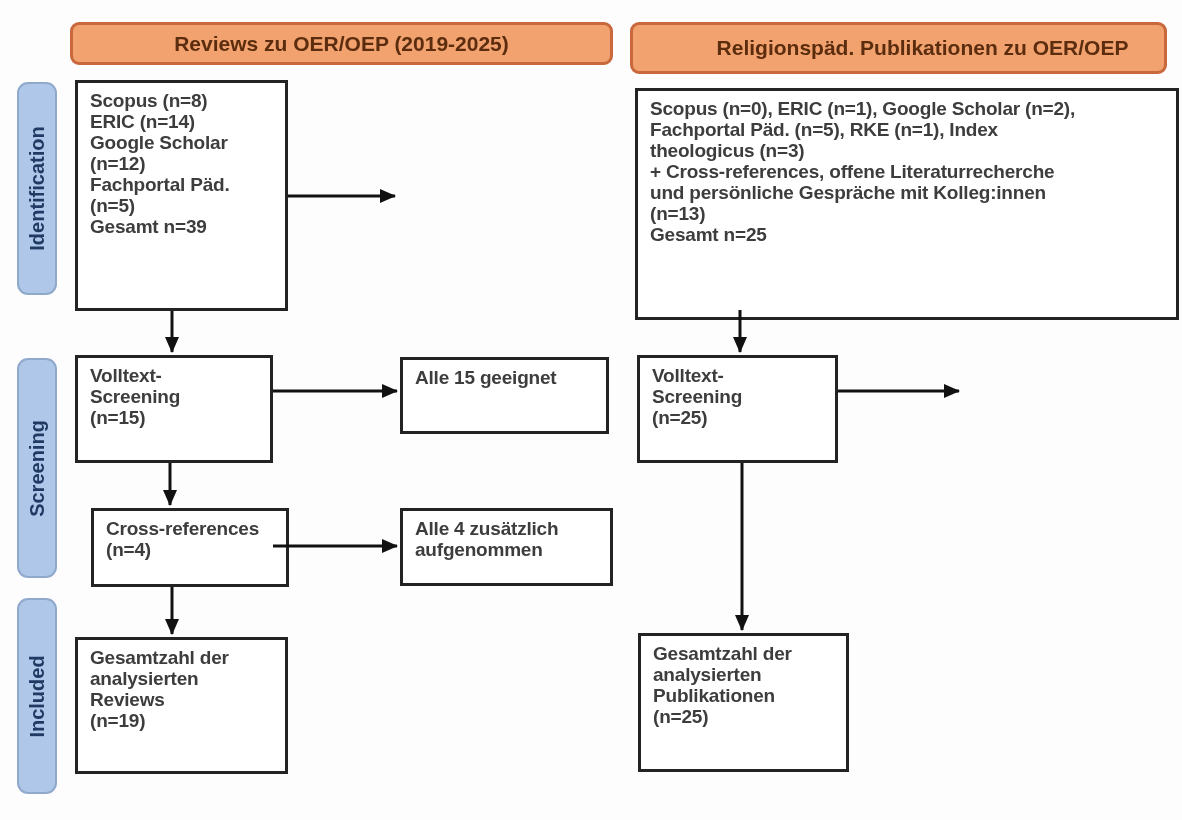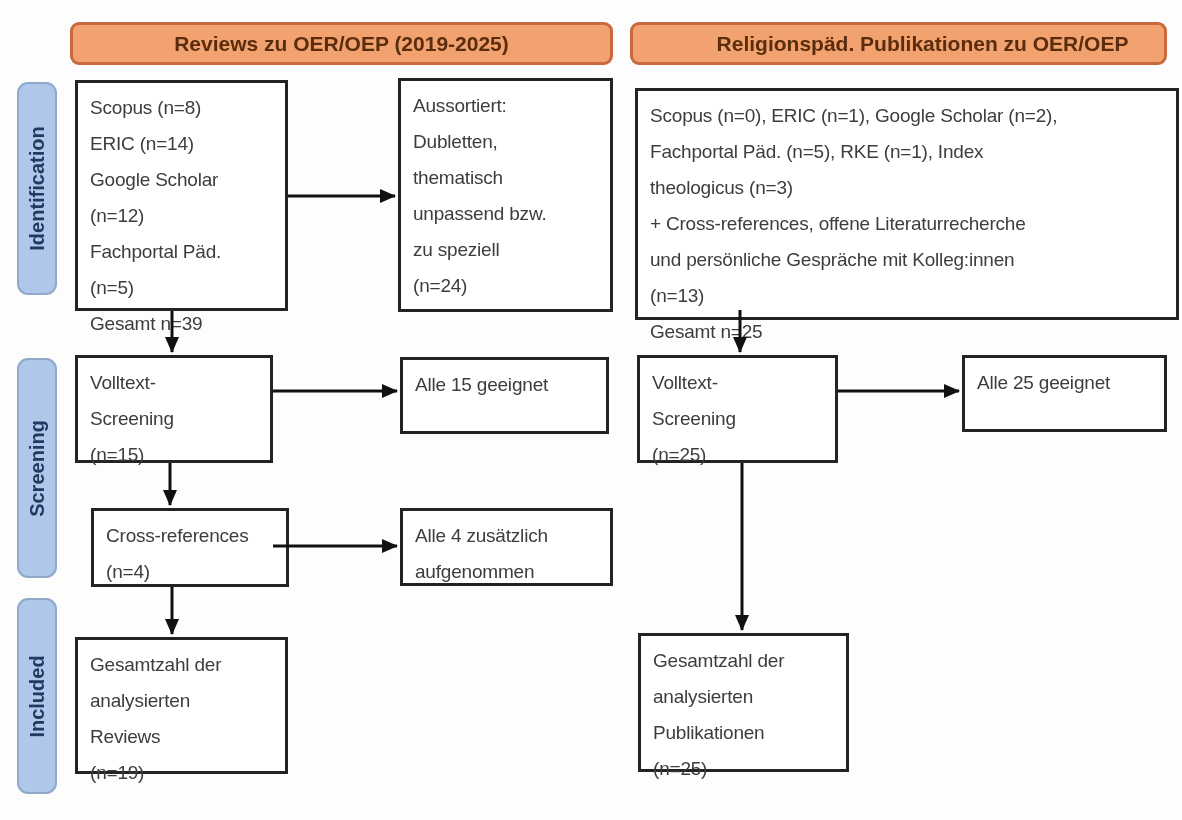--- a/index.html
+++ b/index.html
@@ -37,38 +37,38 @@
     transform:rotate(-90deg);
     white-space:nowrap;
     color:var(--stage-text);
     font-size:20px; font-weight:700;
   }
   .fbox{
     position:absolute; box-sizing:border-box;
     background:#ffffff;
     border:3px solid var(--box-border);
     color:var(--box-text);
-    font-size:19px; font-weight:400; line-height:36px;
+    font-size:19px; font-weight:700; line-height:21px;
     padding:7px 12px;
     white-space:pre-line;
     letter-spacing:-0.2px;
   }
   svg.arrows{position:absolute; left:0; top:0; pointer-events:none;}
   svg.arrows line{stroke:var(--arrow); stroke-width:3;}
   svg.arrows .head{fill:var(--arrow);}
 </style>
 </head>
 <body>
 
 <div class="canvas">
 
   <div class="header" style="left:70px; top:22px; width:543px; height:43px;">
     <span>Reviews zu OER/OEP (2019-2025)</span>
   </div>
-  <div class="header" style="left:630px; top:22px; width:537px; height:43px;padding-left:48px;">
+  <div class="header" style="left:630px; top:22px; width:537px; height:52px;padding-left:48px;">
     <span>Religionspäd. Publikationen zu OER/OEP</span>
   </div>
 
   <div class="stage" style="left:17px; top:82px; width:40px; height:213px;">
     <span class="vlabel">Identification</span>
   </div>
   <div class="stage" style="left:17px; top:358px; width:40px; height:220px;">
     <span class="vlabel">Screening</span>
   </div>
   <div class="stage" style="left:17px; top:598px; width:40px; height:196px;">
@@ -76,26 +76,20 @@
   </div>
 
   <div class="fbox" style="left:75px; top:80px; width:213px; height:231px;">Scopus (n=8)
 ERIC (n=14)
 Google Scholar
 (n=12)
 Fachportal Päd.
 (n=5)
 Gesamt n=39</div>
 
-  <div class="fbox" style="left:398px; top:78px; width:215px; height:234px;">Aussortiert:
-Dubletten,
-thematisch
-unpassend bzw.
-zu speziell
-(n=24)</div>
 
   <div class="fbox" style="left:75px; top:355px; width:198px; height:108px;">Volltext-
 Screening
 (n=15)</div>
 
   <div class="fbox" style="left:400px; top:357px; width:209px; height:77px;">Alle 15 geeignet</div>
 
   <div class="fbox" style="left:75px; top:508px; width:198px; height:79px;margin-left:16px;">Cross-references
 (n=4)</div>
 
@@ -112,21 +106,20 @@
 theologicus (n=3)
 + Cross-references, offene Literaturrecherche
 und persönliche Gespräche mit Kolleg:innen
 (n=13)
 Gesamt n=25</div>
 
   <div class="fbox" style="left:637px; top:355px; width:201px; height:108px;">Volltext-
 Screening
 (n=25)</div>
 
-  <div class="fbox" style="left:962px; top:355px; width:205px; height:77px;">Alle 25 geeignet</div>
 
   <div class="fbox" style="left:638px; top:633px; width:211px; height:139px;">Gesamtzahl der
 analysierten
 Publikationen
 (n=25)</div>
 
   <svg class="arrows" width="1182" height="820" viewBox="0 0 1182 820">
     <defs>
       <marker id="ah" markerWidth="17" markerHeight="14" refX="15" refY="7" orient="auto" markerUnits="userSpaceOnUse">
         <path class="head" d="M0,0 L16,7 L0,14 z"></path>

